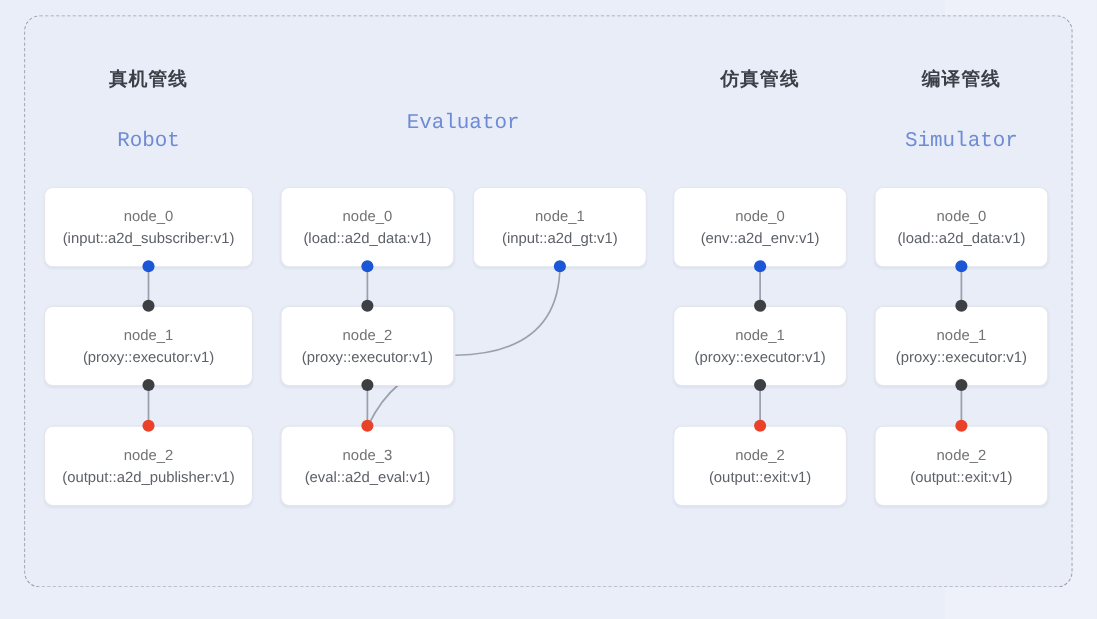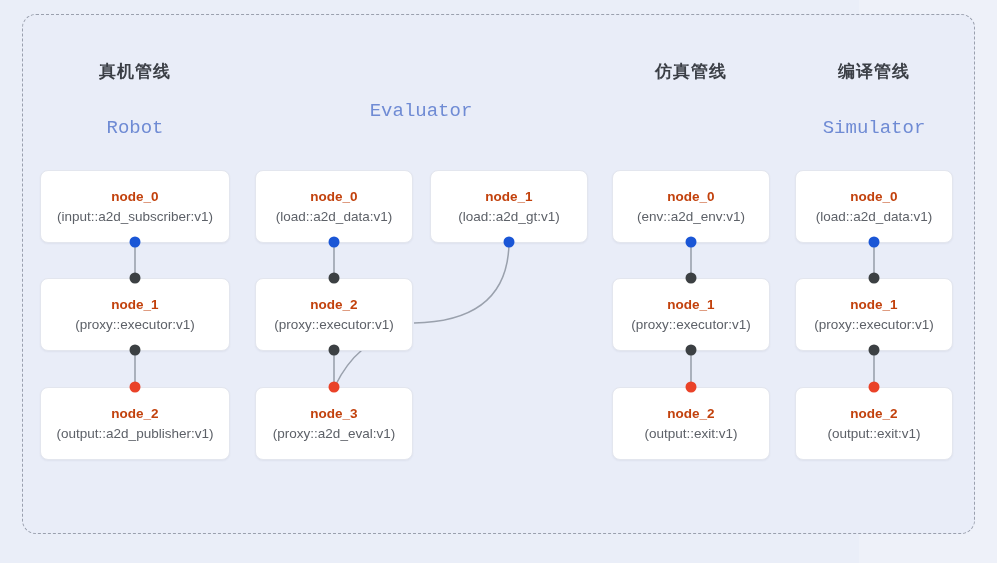--- a/index.html
+++ b/index.html
@@ -75,23 +75,22 @@
     border: 1px solid #e3e6ee;
     border-radius: 8px;
     display: flex;
     flex-direction: column;
     align-items: center;
     justify-content: center;
     box-shadow: 0 1px 2px rgba(32,40,70,0.055);
   }
   .node-name {
     font-size: 13.5px;
-    color: #c2410c;
+    color: #737373;
     line-height: 1.45;
-    font-weight: bold;
   }
   .node-type {
     font-size: 13.5px;
     color: #5d6168;
     line-height: 1.45;
     text-align: center;
   }
 
   .port {
     position: absolute;
@@ -160,29 +159,29 @@
     <div class="node-name">node_2</div>
     <div class="node-type">(output::a2d_publisher:v1)</div>
   </div>
 
   <div class="node" style="left:255px; top:170px; width:158px; height:73px;">
     <div class="node-name">node_0</div>
     <div class="node-type">(load::a2d_data:v1)</div>
   </div>
   <div class="node" style="left:430px; top:170px; width:158px; height:73px;">
     <div class="node-name">node_1</div>
-    <div class="node-type">(load::a2d_gt:v1)</div>
+    <div class="node-type">(input::a2d_gt:v1)</div>
   </div>
   <div class="node" style="left:255px; top:278px; width:158px; height:73px;">
     <div class="node-name">node_2</div>
     <div class="node-type">(proxy::executor:v1)</div>
   </div>
   <div class="node" style="left:255px; top:387px; width:158px; height:73px;">
     <div class="node-name">node_3</div>
-    <div class="node-type">(proxy::a2d_eval:v1)</div>
+    <div class="node-type">(eval::a2d_eval:v1)</div>
   </div>
 
   <div class="node" style="left:612px; top:170px; width:158px; height:73px;">
     <div class="node-name">node_0</div>
     <div class="node-type">(env::a2d_env:v1)</div>
   </div>
   <div class="node" style="left:612px; top:278px; width:158px; height:73px;">
     <div class="node-name">node_1</div>
     <div class="node-type">(proxy::executor:v1)</div>
   </div>

